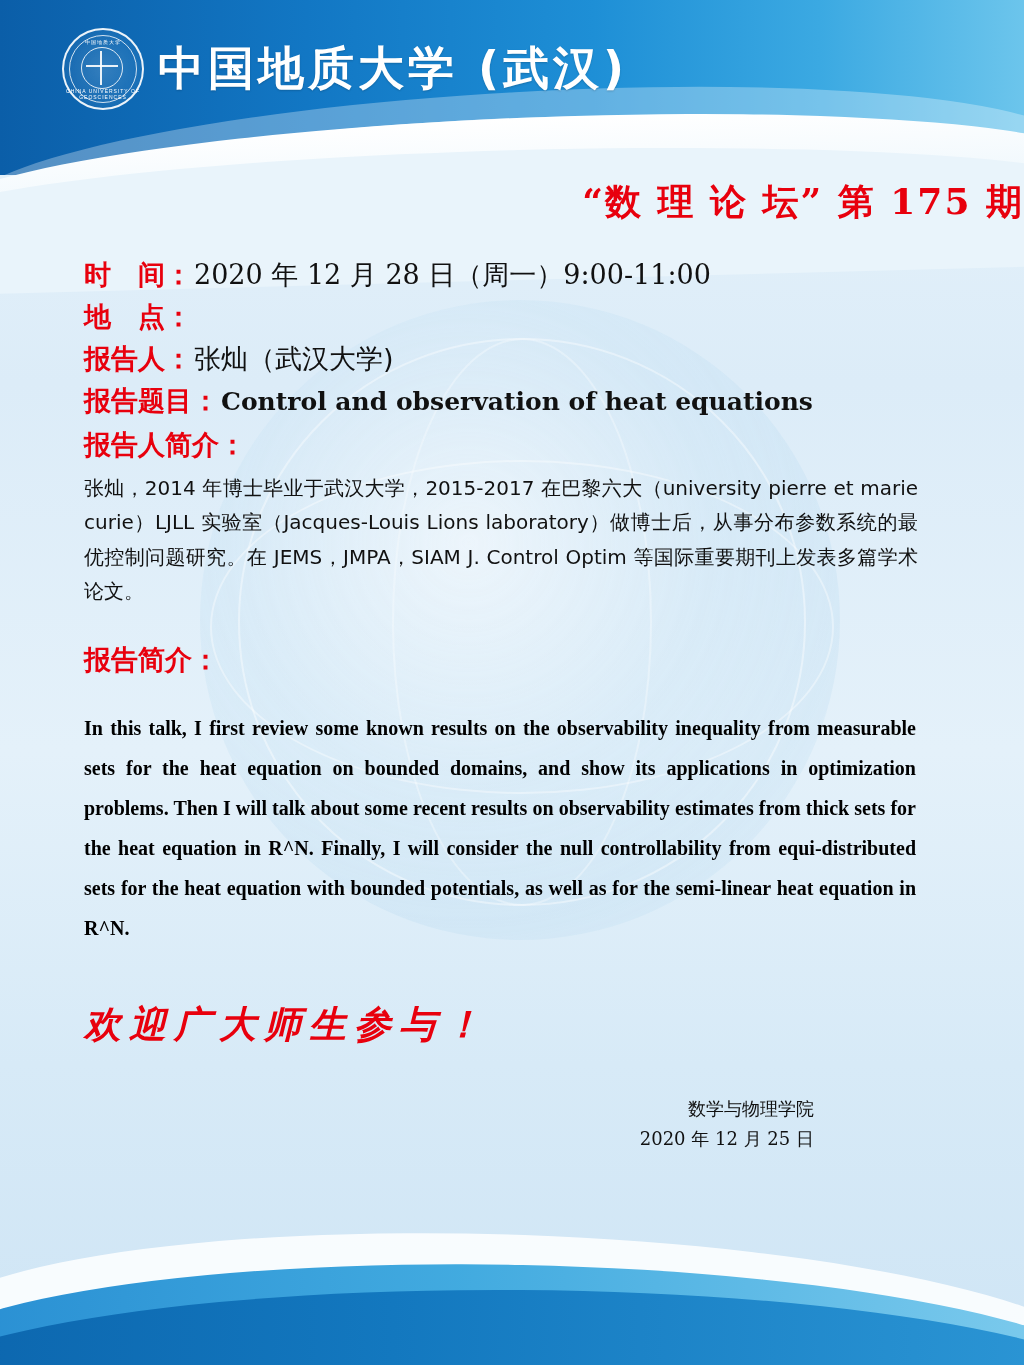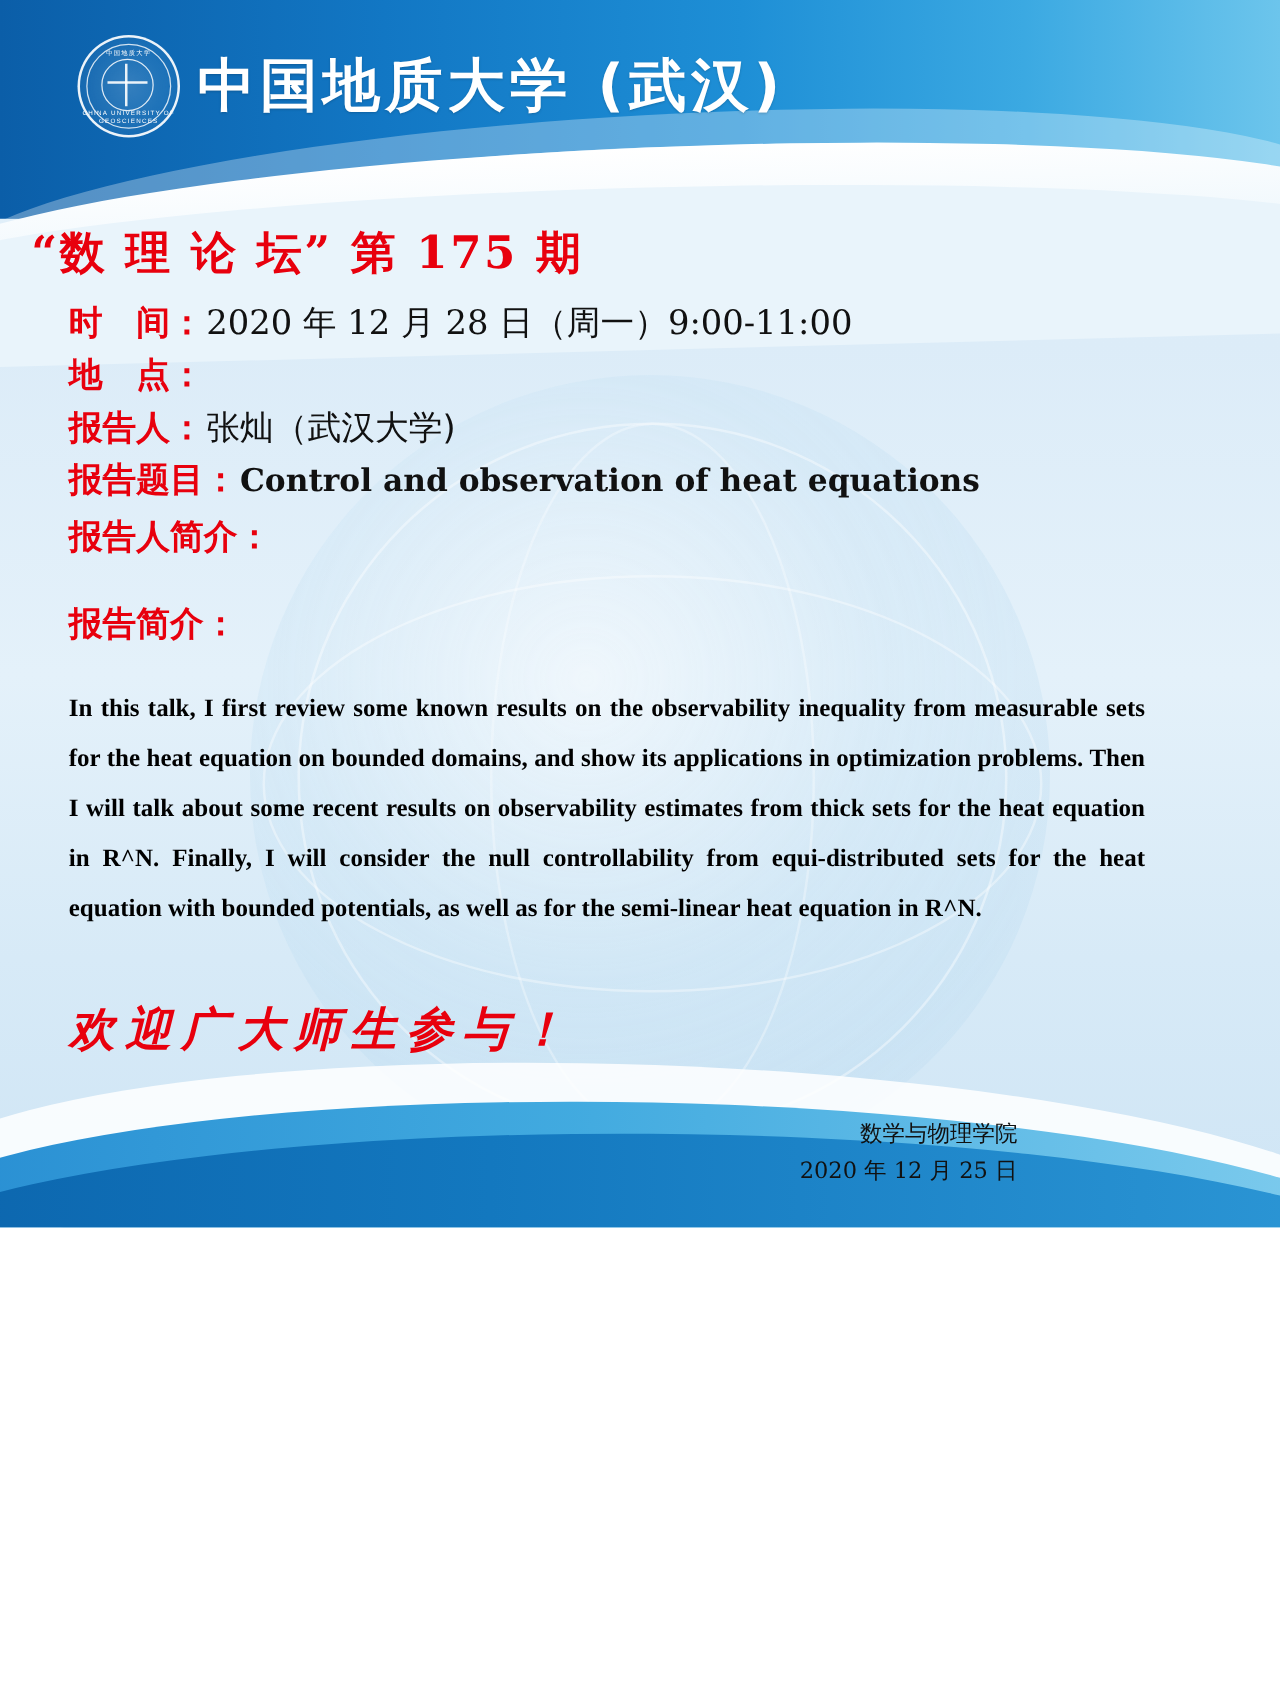--- a/index.html
+++ b/index.html
@@ -10,21 +10,21 @@
     width: 1024px;
     height: 1365px;
     font-family: "Liberation Sans", sans-serif;
     background: #ffffff;
     overflow: hidden;
   }
 
   .poster {
     position: relative;
     width: 1024px;
-    height: 982px;
+    height: 1365px;
     overflow: hidden;
     background: linear-gradient(180deg, #e8f4fb 0%, #dcecf8 28%, #e4f1fa 55%, #d7eaf7 78%, #cfe5f5 100%);
   }
 
   
   .header-band {
     position: absolute;
     top: 0; left: 0;
     width: 1024px;
     height: 175px;
@@ -168,32 +168,32 @@
   }
 
   
   .content {
     position: absolute;
     left: 0; top: 168px;
     width: 1024px;
     z-index: 5;
   }
   .title {
-    text-align: left;
+    text-align: right;
     color: #e8000d;
     font-family: "DejaVu Serif", serif;
     font-size: 36px;
     font-weight: bold;
     letter-spacing: 2px;
-    margin: 10px 0 16px 0;
+    margin: 10px 0 32px 0;
     padding-left: 25px;
   }
 
   .info-block {
-    padding: 0 100px 0 55px;
+    padding: 0 100px 0 84px;
   }
   .info-line {
     display: flex;
     align-items: baseline;
     margin-bottom: 9px;
     font-size: 27px;
     line-height: 1.22;
   }
   .label {
     color: #e8000d;
@@ -355,20 +355,21 @@
         <span class="label">报告人：</span>
         <span class="value cn">张灿（武汉大学)</span>
       </div>
 
       <div class="info-line">
         <span class="label">报告题目：</span>
         <span class="value bold-en">Control and observation of heat equations</span>
       </div>
 
       <div class="bio-head">报告人简介：</div>
+      <div class="bio-text">张灿，2014 年博士毕业于武汉大学，2015-2017 在巴黎六大（university pierre et marie curie）LJLL 实验室（Jacques-Louis Lions laboratory）做博士后，从事分布参数系统的最优控制问题研究。在 JEMS，JMPA，SIAM J. Control Optim 等国际重要期刊上发表多篇学术论文。</div>
 
       <div class="abstract-head">报告简介：</div>
       <div class="abstract-text">In this talk, I first review some known results on the observability inequality from measurable sets for the heat equation on bounded domains, and show its applications in optimization problems. Then I will talk about some recent results on observability estimates from thick sets for the heat equation in R^N. Finally, I will consider the null controllability from equi-distributed sets for the heat equation with bounded potentials, as well as for the semi-linear heat equation in R^N.</div>
 
       <div class="welcome">欢迎广大师生参与！</div>
 
       <div class="signature">
         <div>数学与物理学院</div>
         <div class="date">2020 年 12 月 25 日</div>
       </div>

